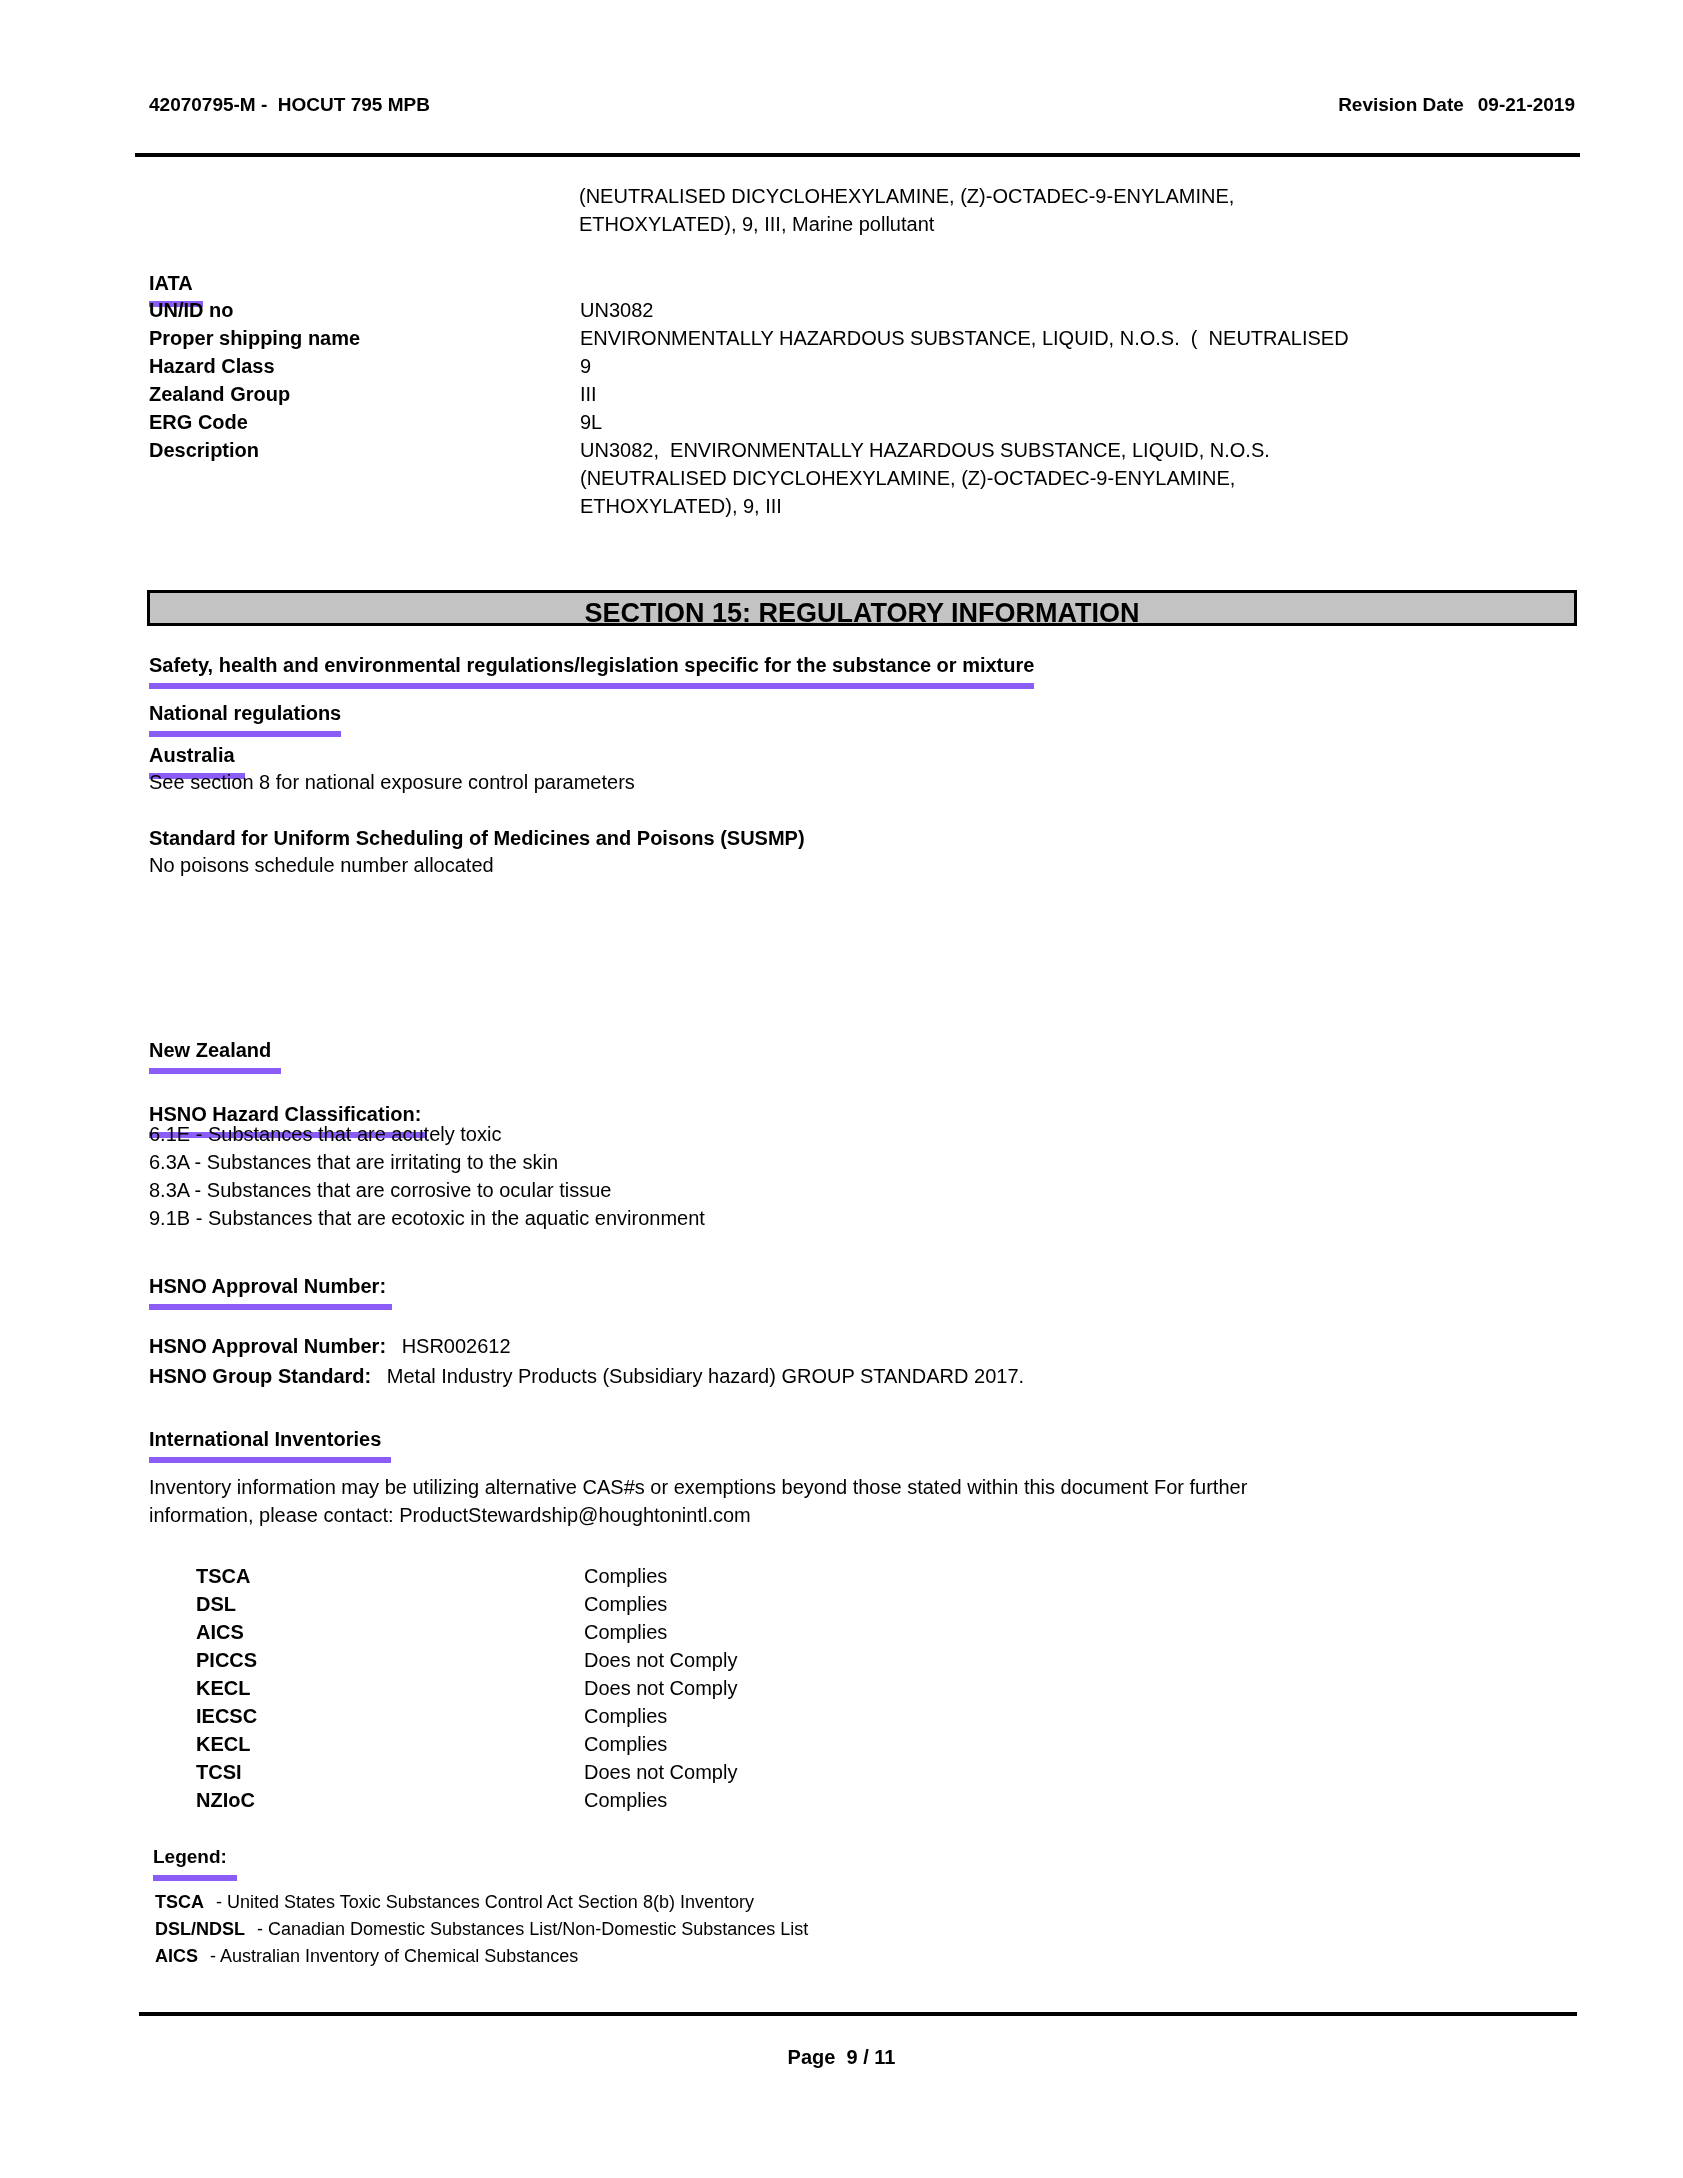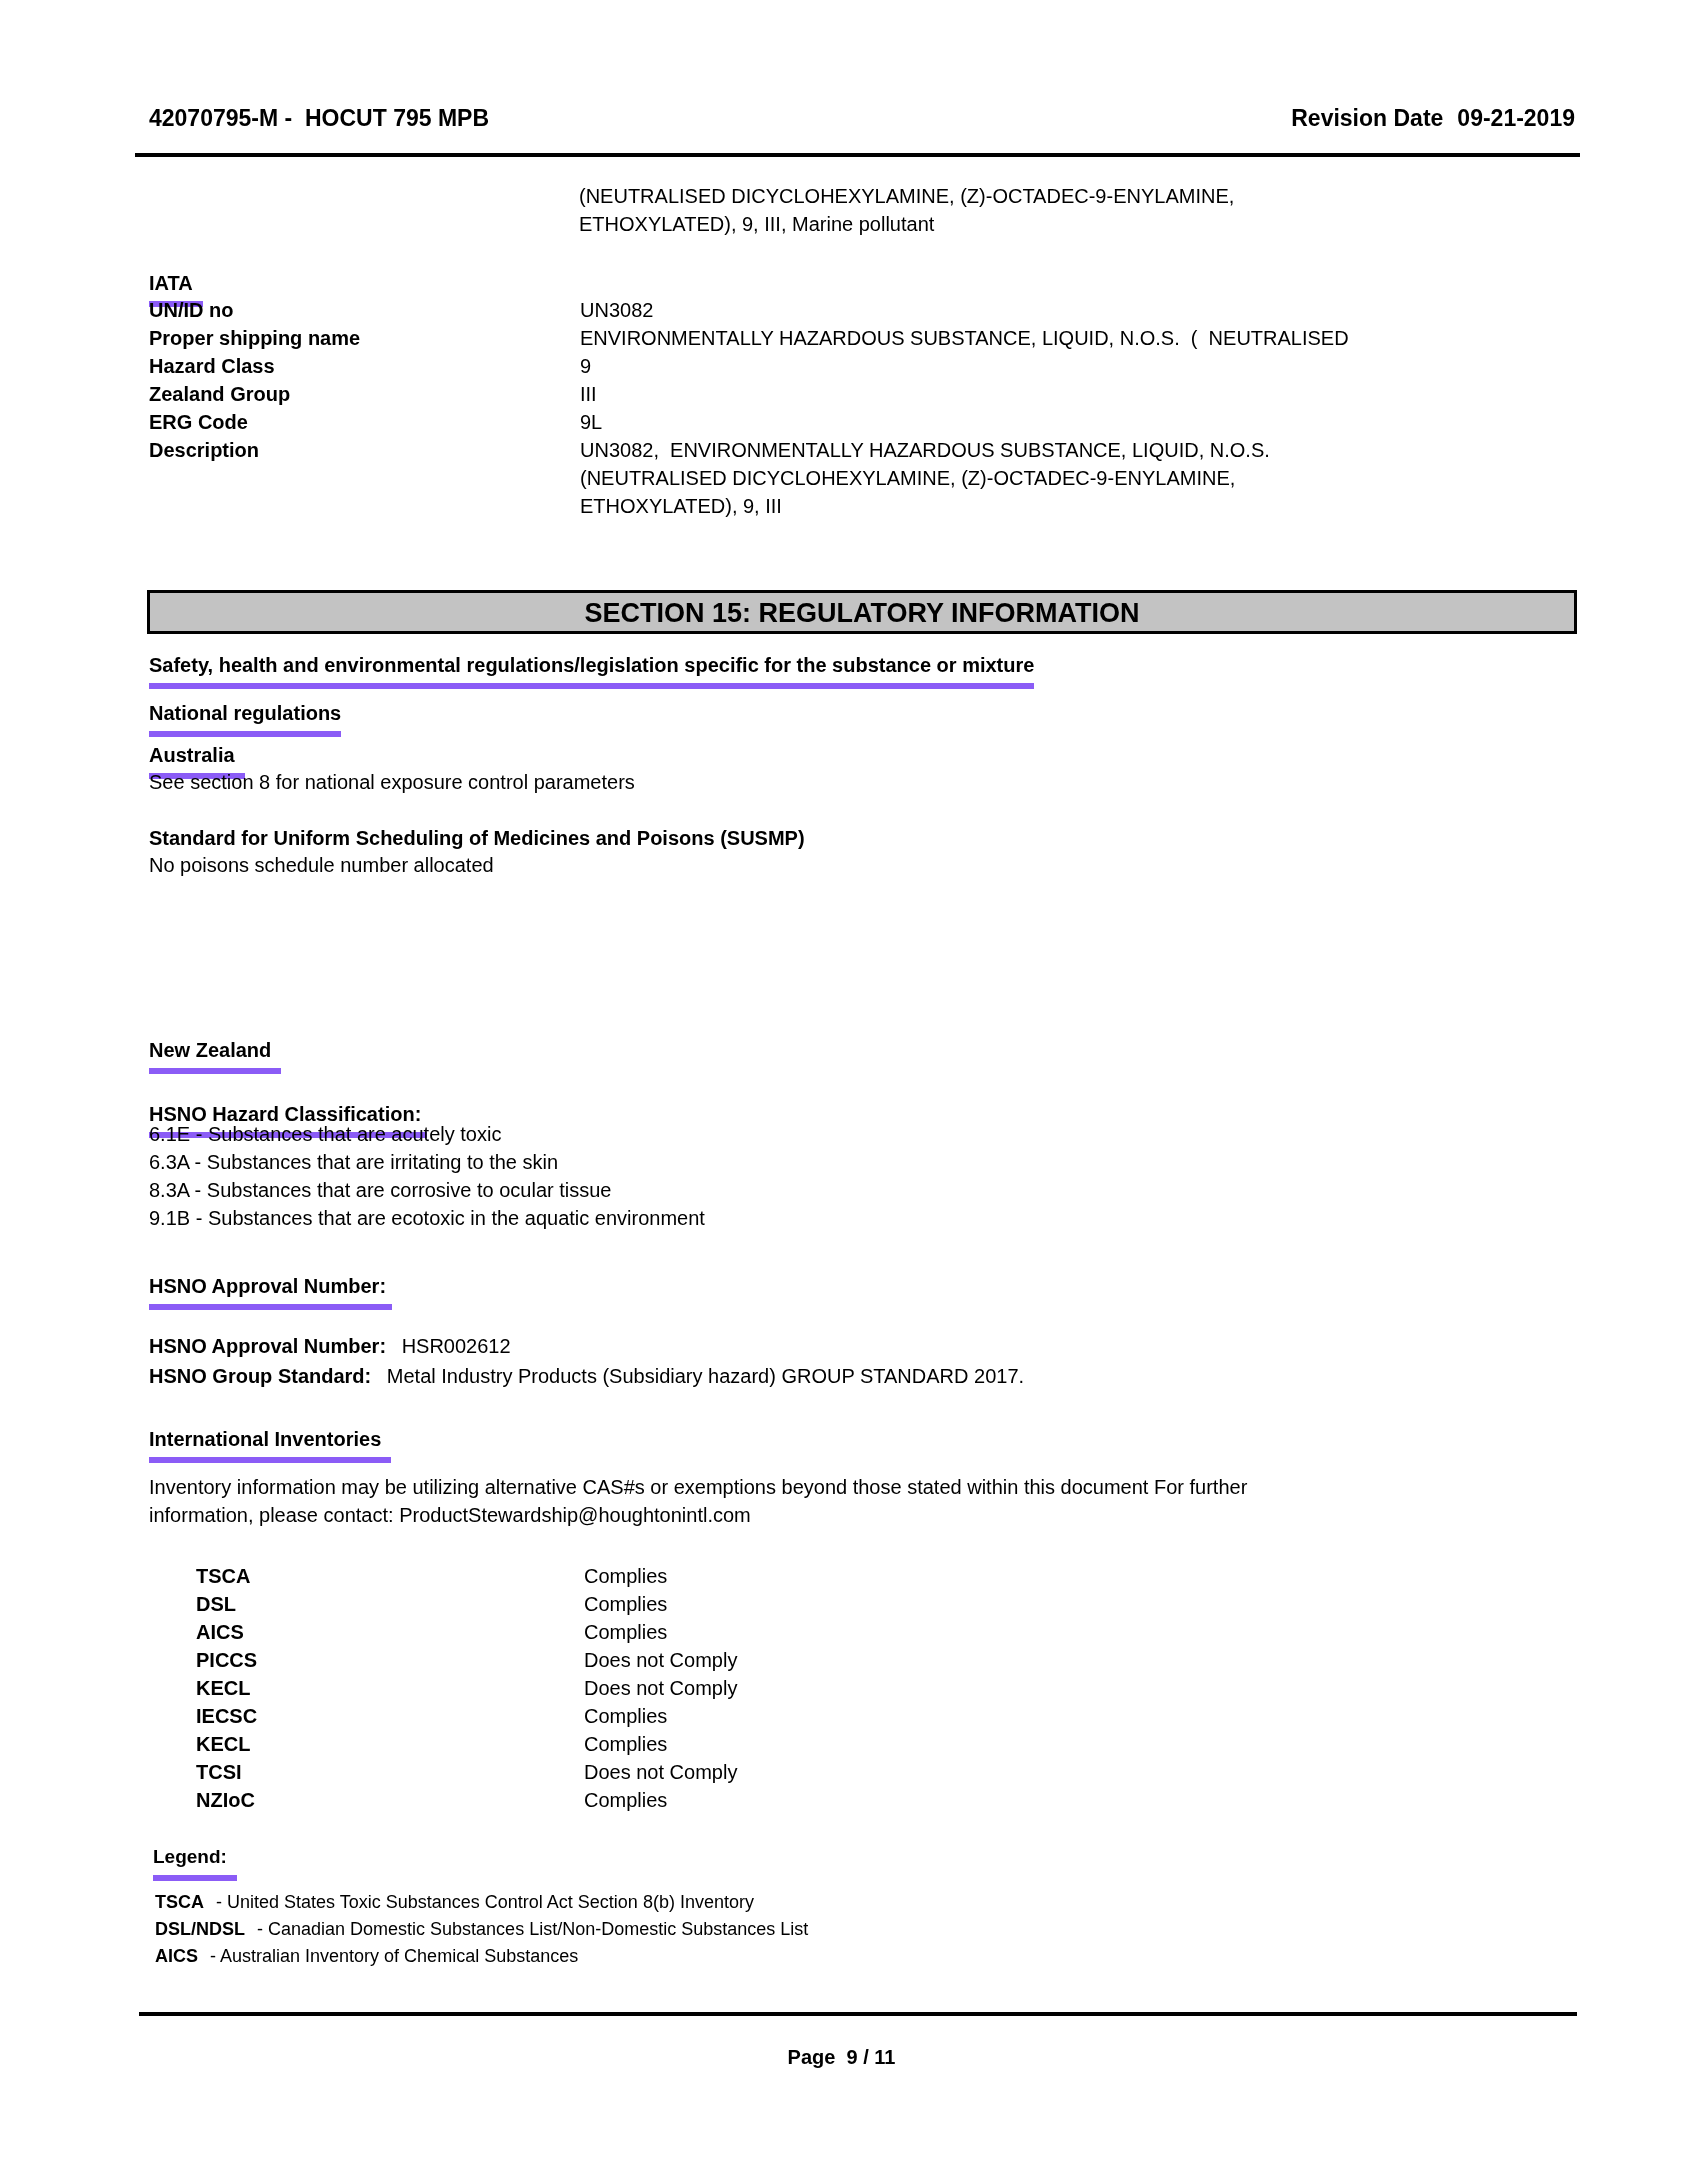--- a/index.html
+++ b/index.html
@@ -8,34 +8,34 @@
     font-family:"Liberation Sans","DejaVu Sans",sans-serif;font-size:20px;line-height:28px;
     overflow:hidden;
   }
   [data-bind]{white-space:pre;}
   .abs{position:absolute;}
   .b{font-weight:bold;}
   .u{display:inline-block;border-bottom:6px solid #8b5cf6;padding-bottom:4px;}
   .usp{padding-right:10px;}
   .usp-sm{padding-right:6px;}
 
-  .header-row{left:149px;top:104px;width:1426px;display:flex;justify-content:space-between;font-size:23px;font-weight:bold;}
+  .header-row{left:149px;top:91px;width:1426px;display:flex;justify-content:space-between;font-size:19px;font-weight:bold;}
   .header-right span{margin-left:14px;}
   .rule{background:#000;height:4px;}
   .rule-top{left:135px;top:153px;width:1445px;}
   .rule-bottom{left:139px;top:2012px;width:1438px;}
 
   .top-block{left:579px;top:182px;}
   .iata-heading{left:149px;top:269px;font-weight:bold;}
   .kv{left:149px;top:296px;width:1436px;}
   .kv-row{display:grid;grid-template-columns:431px 1fr;}
   .kv-label{font-weight:bold;}
 
   .section-bar{
-    left:147px;top:590px;width:1430px;height:44px;box-sizing:border-box;
+    left:147px;top:590px;width:1430px;height:36px;box-sizing:border-box;
     background:#c3c3c3;border:3px solid #000;text-align:center;
     font-weight:bold;font-size:27px;line-height:40px;
   }
 
   .h-safety{left:149px;top:651px;font-weight:bold;}
   .h-national{left:149px;top:699px;font-weight:bold;}
   .h-australia{left:149px;top:741px;font-weight:bold;}
   .t-see{left:149px;top:768px;}
   .h-susmp{left:149px;top:824px;font-weight:bold;}
   .t-nopoisons{left:149px;top:851px;}

